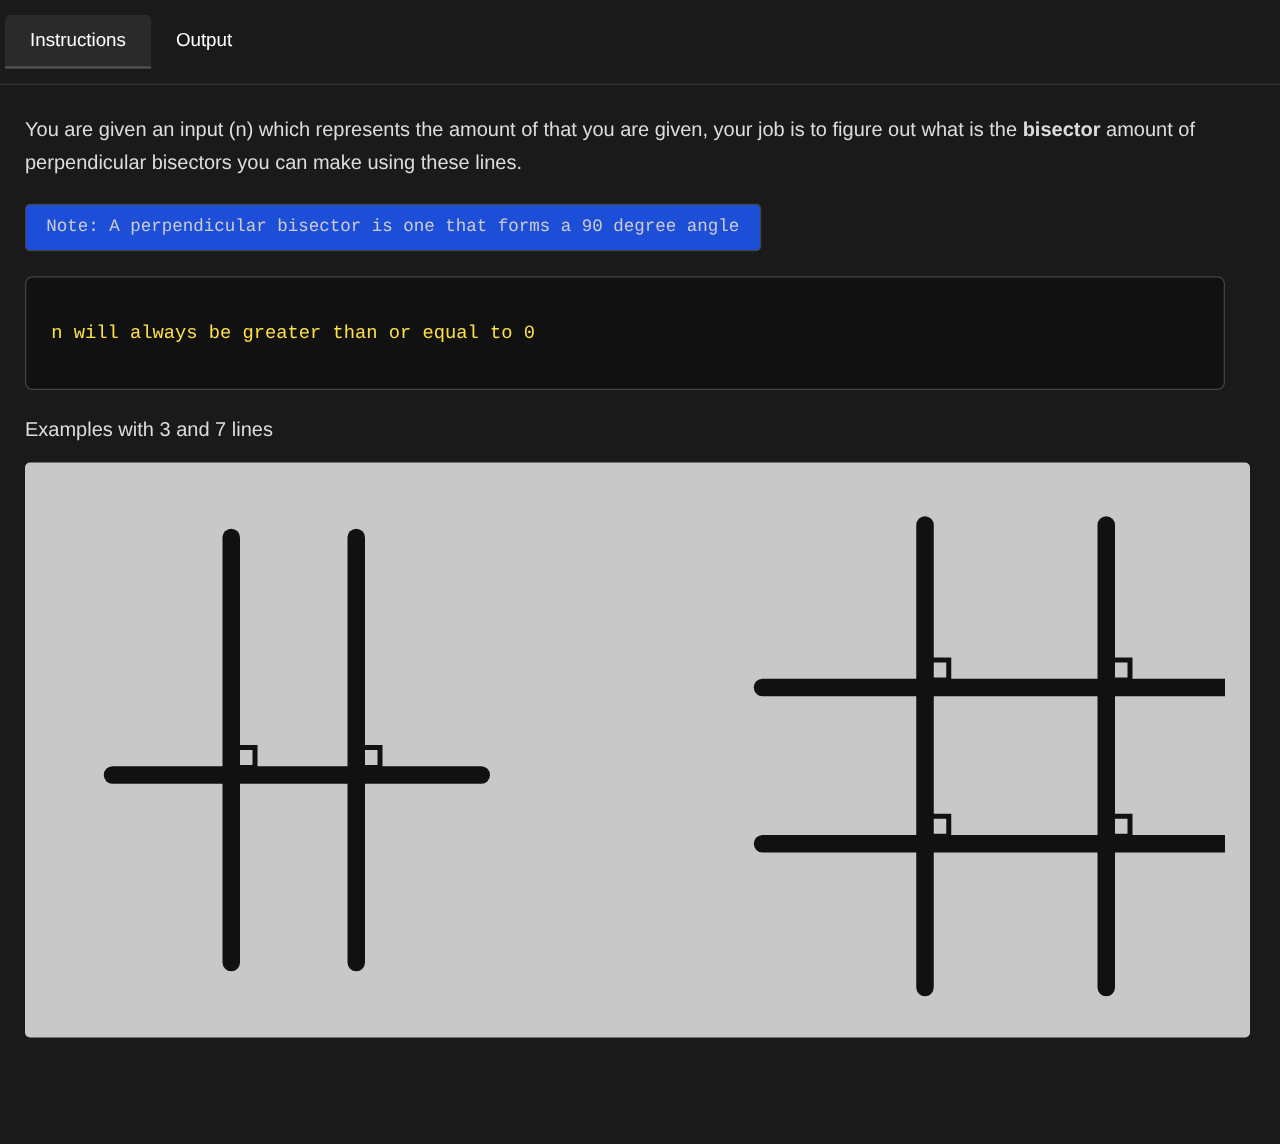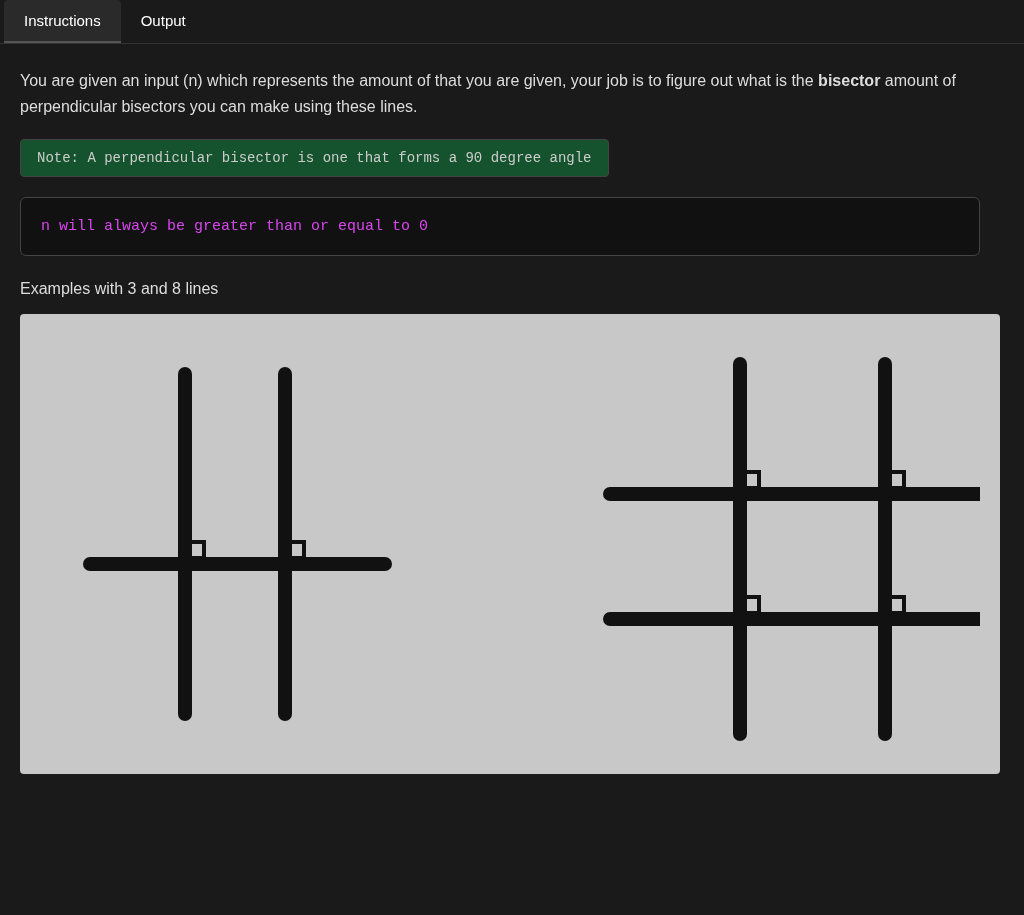--- a/index.html
+++ b/index.html
@@ -9,21 +9,21 @@
       font-family: -apple-system, BlinkMacSystemFont, 'Segoe UI', sans-serif;
       font-size: 16px;
       min-height: 915px;
     }
 
     
     .tab-bar {
       display: flex;
       background-color: #1a1a1a;
       border-bottom: 1px solid #333;
-      padding: 0 4px;
+      padding: 12px 4px;
       align-items: flex-end;
     }
     .tab {
       padding: 12px 20px;
       cursor: pointer;
       font-size: 15px;
       color: #ffffff;
       border-bottom: 2px solid transparent;
     }
     .tab.active {
@@ -45,39 +45,39 @@
       margin-bottom: 20px;
       color: #ddd;
     }
     .description strong {
       font-weight: 900;
     }
 
     
     .note-box {
       display: inline-block;
-      background-color: #14532d;
+      background-color: #1d4ed8;
       border: 1px solid #444;
       border-radius: 4px;
       padding: 10px 16px;
       font-family: 'Courier New', Courier, monospace;
       font-size: 14px;
       color: #ccc;
       margin-bottom: 20px;
     }
 
     
     .info-box {
       background-color: #111;
       border: 1px solid #444;
       border-radius: 6px;
-      padding: 20px 20px;
+      padding: 36px 20px;
       font-family: 'Courier New', Courier, monospace;
       font-size: 15px;
-      color: #d946ef;
+      color: #fde047;
       margin-bottom: 24px;
     }
 
     
     .examples-heading {
       font-size: 16px;
       color: #ddd;
       margin-bottom: 16px;
     }
 
@@ -122,21 +122,21 @@
     <span>Note: A perpendicular bisector is one that forms a 90 degree angle</span>
   </div>
 
   
   <div class="info-box">
     <span>n will always be greater than or equal to 0</span>
   </div>
 
   
   <p class="examples-heading">
-    <span>Examples with 3 and 8 lines</span>
+    <span>Examples with 3 and 7 lines</span>
   </p>
 
   
   <div class="diagram-container">
     <svg class="diagram-svg" viewBox="0 0 940 420">
 
       <line x1="145" y1="40" x2="145" y2="380" stroke="#111" stroke-width="14" stroke-linecap="round"></line>
 
       <line x1="245" y1="40" x2="245" y2="380" stroke="#111" stroke-width="14" stroke-linecap="round"></line>
 

